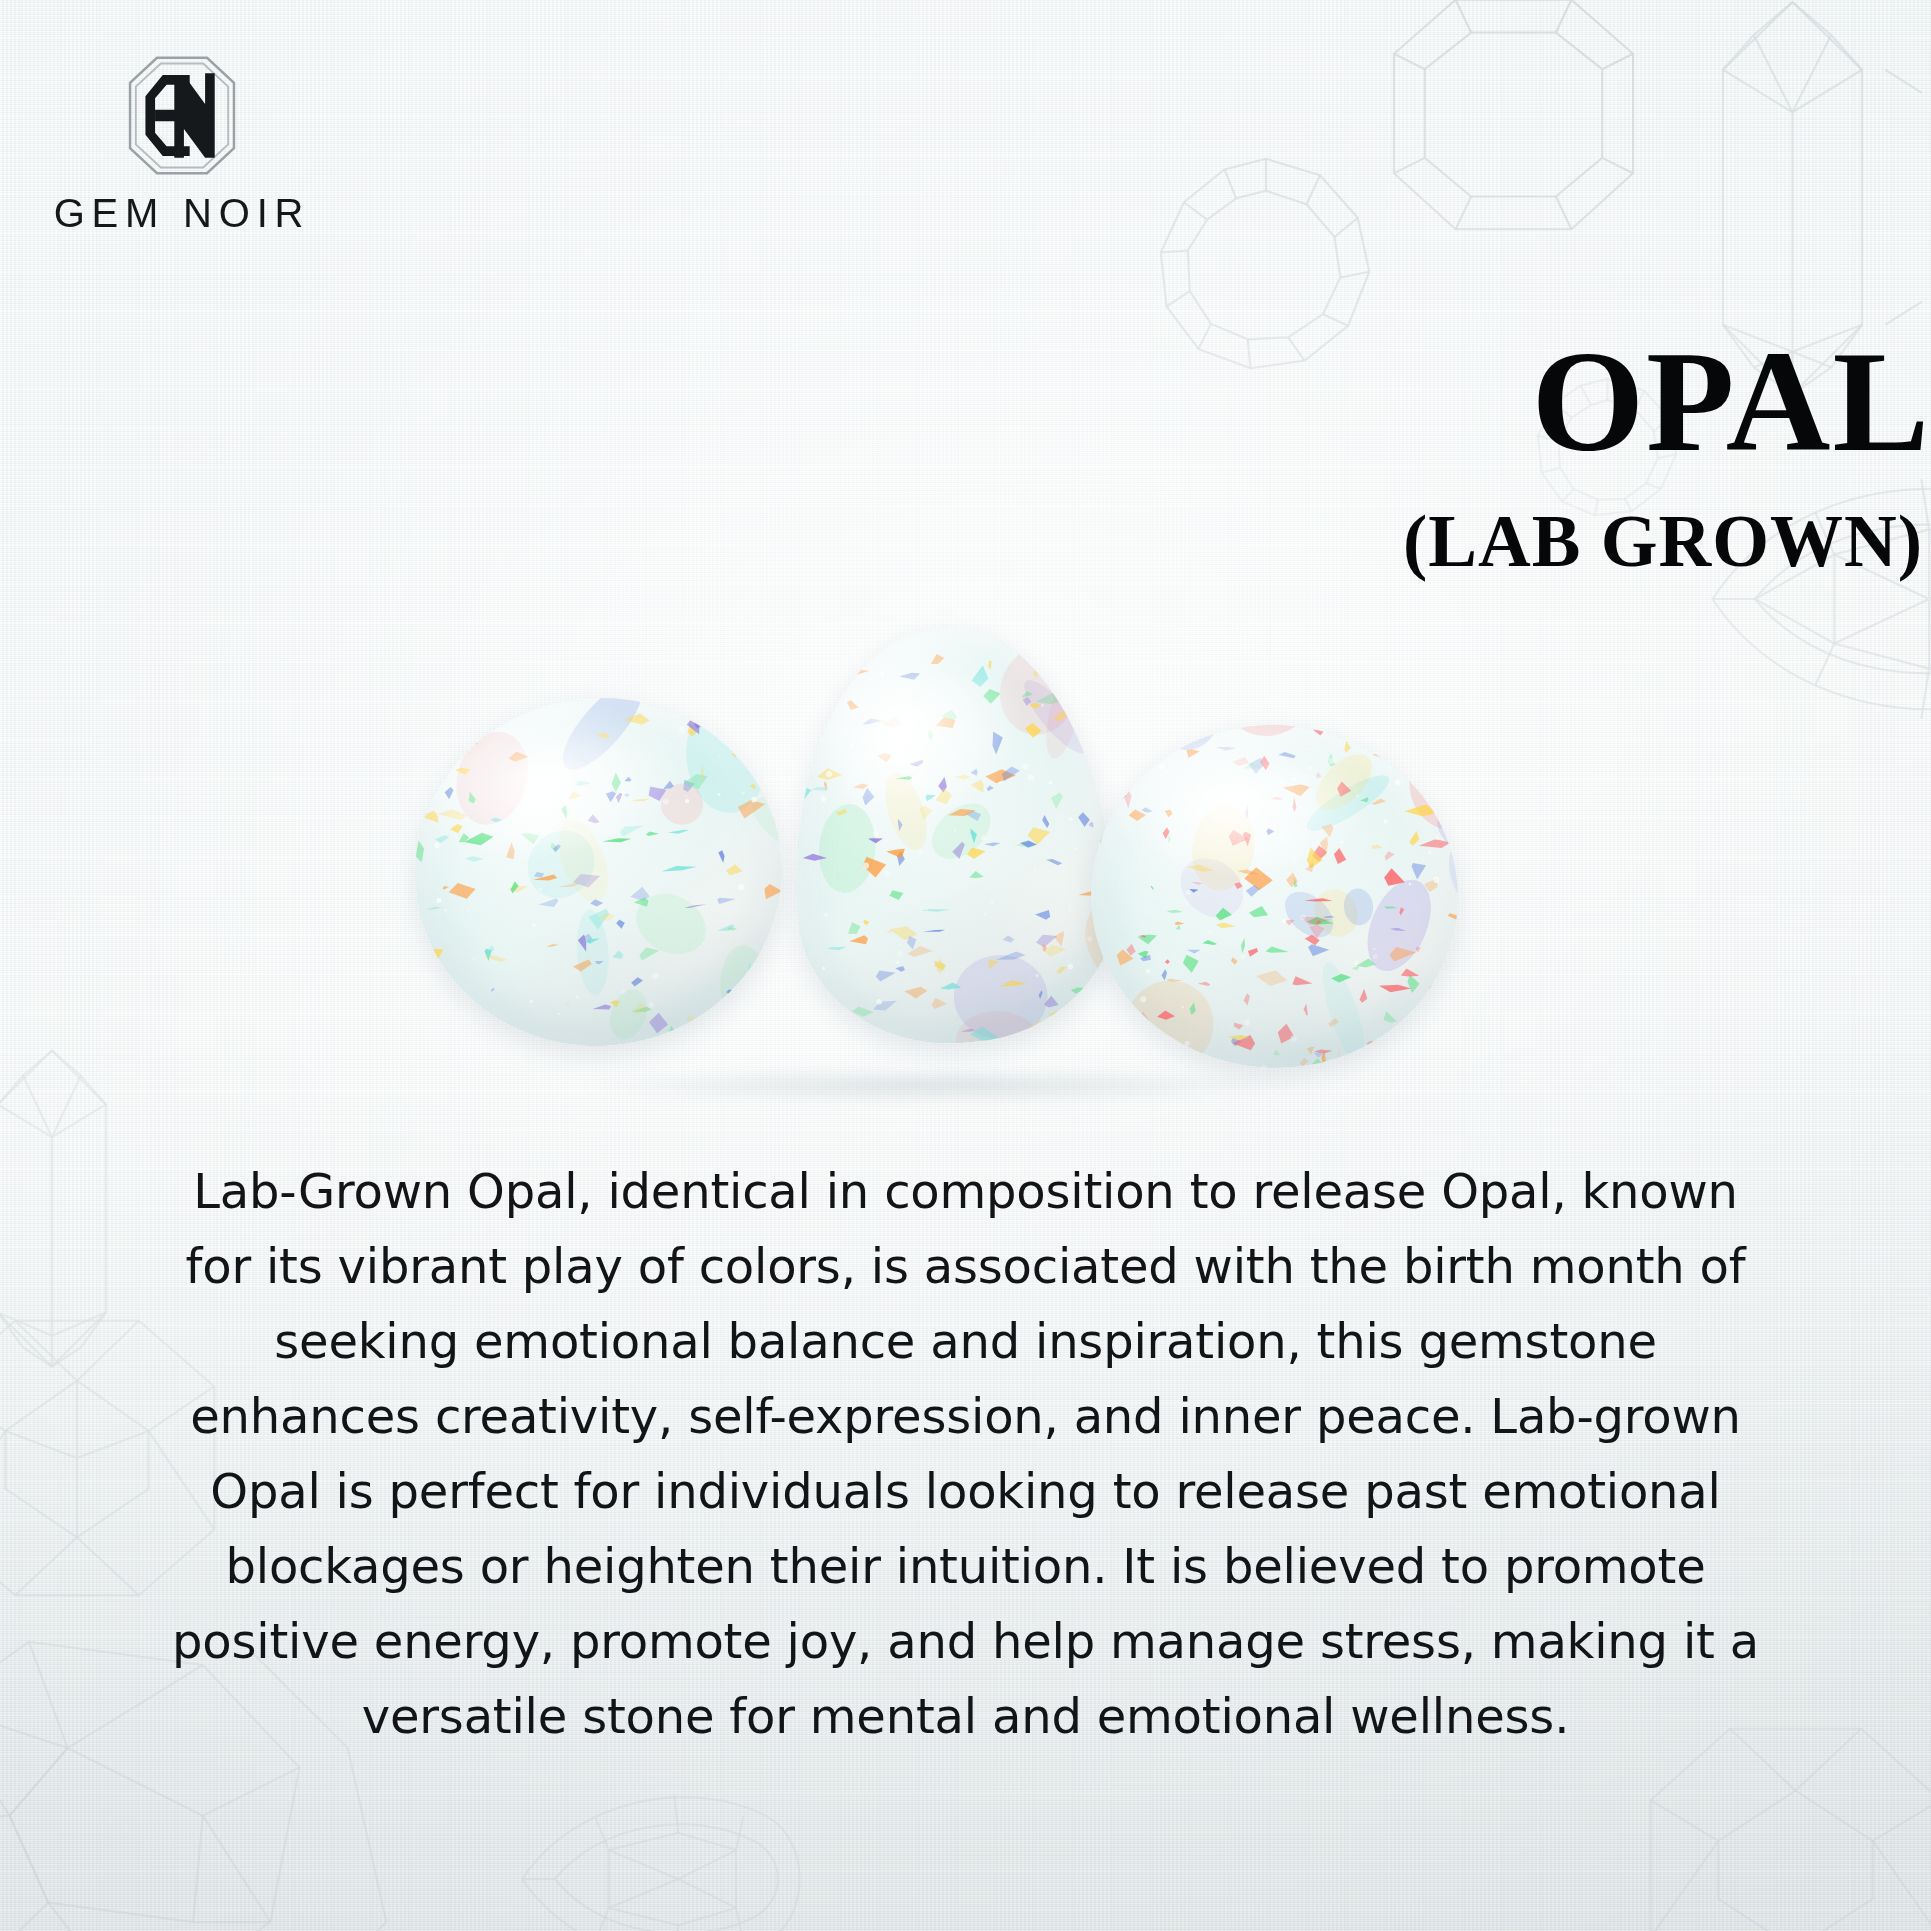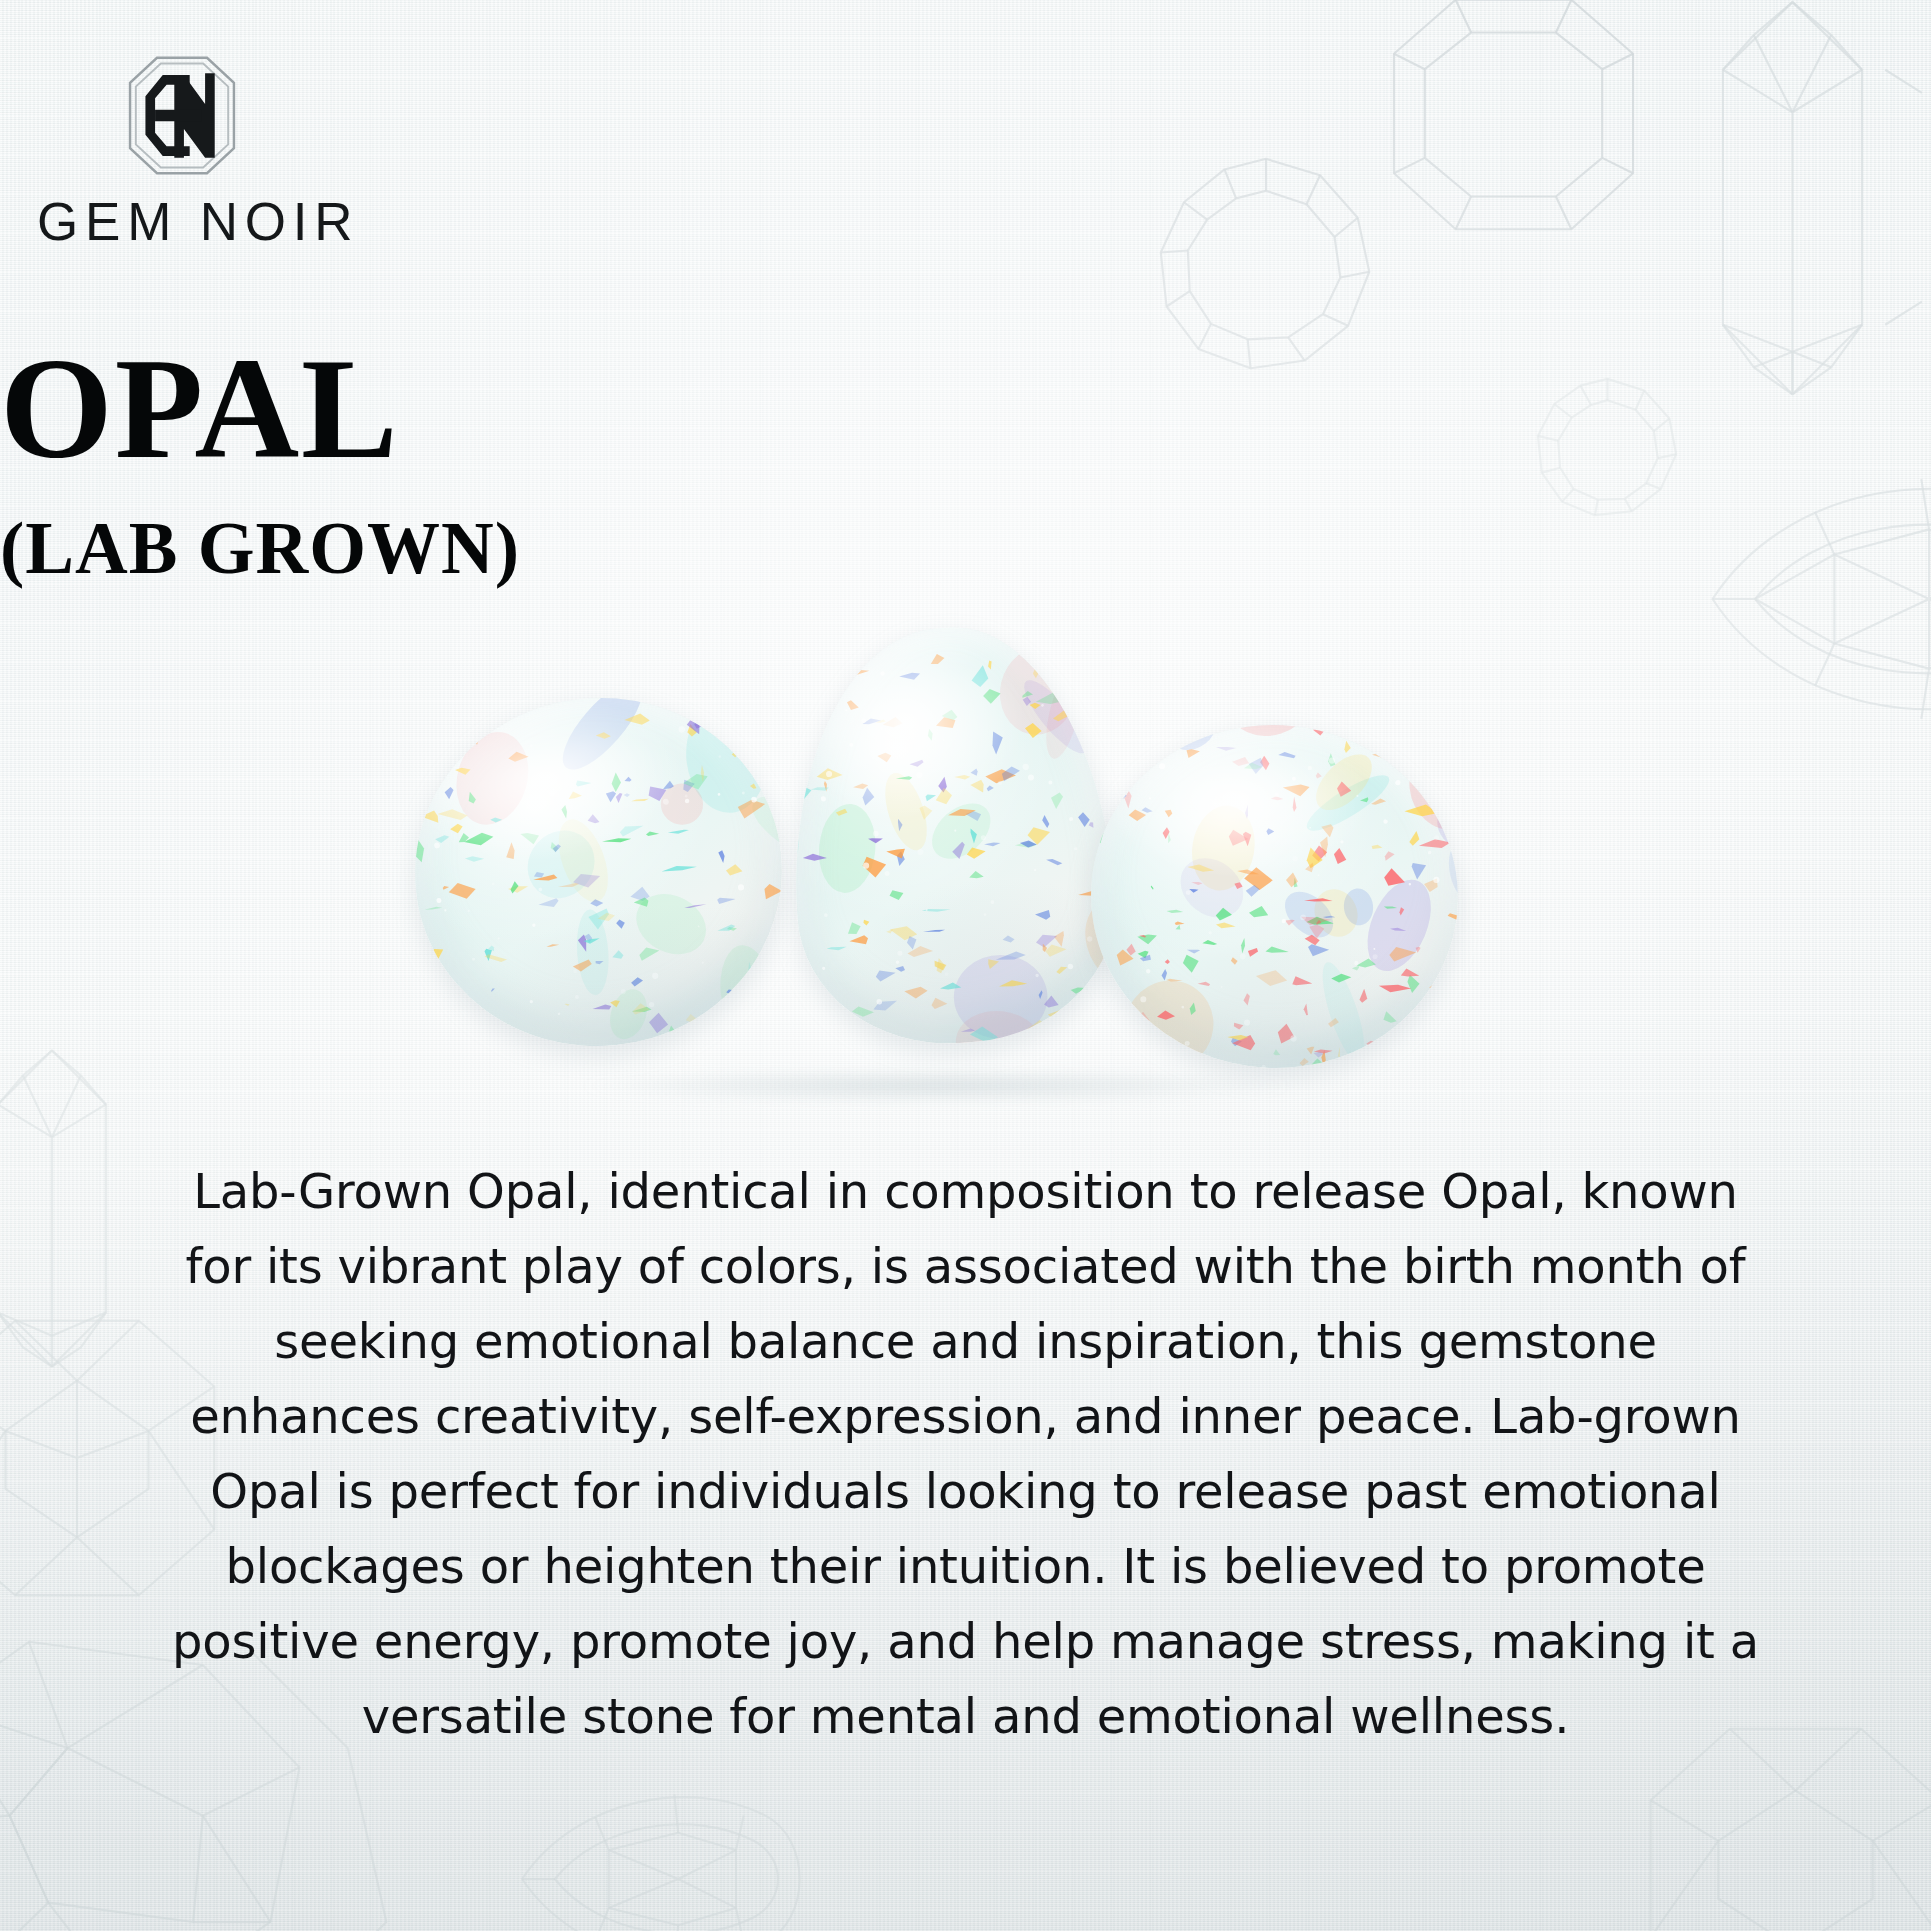--- a/index.html
+++ b/index.html
@@ -74,33 +74,33 @@
     position: absolute;
     left: 37px;
     top: 52px;
     width: 290px;
     text-align: center;
   }
   .brand-mark { width: 290px; height: 127px; display: block; }
   .brand-name {
     margin-top: 11.6px;
     font-family: "Liberation Sans", sans-serif;
-    font-size: 53px;
+    font-size: 40px;
     letter-spacing: 6.8px;
     color: #15181a;
     font-weight: 400;
     white-space: nowrap;
   }
 
   
   .title-block {
     position: absolute;
     left: 0; right: 0;
-    top: 336px;
-    text-align: left;
+    top: 329px;
+    text-align: right;
   }
   .title {
     font-family: "Liberation Serif", serif;
     font-size: 145px;
     line-height: 1.0;
     font-weight: 700;
     letter-spacing: 1.9px;
     color: #050708;
     margin: 0;
   }

